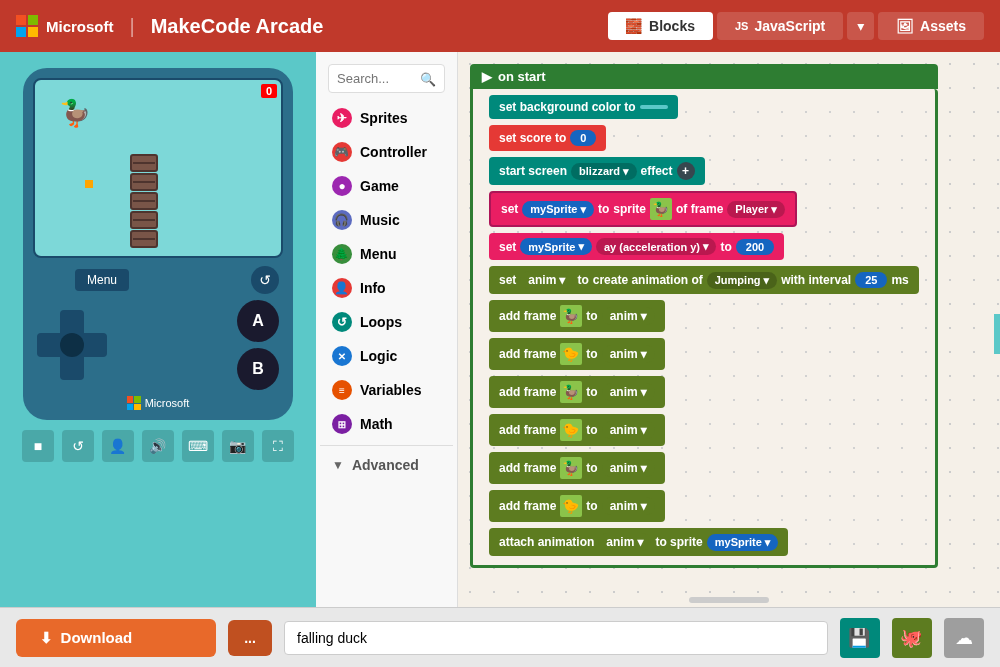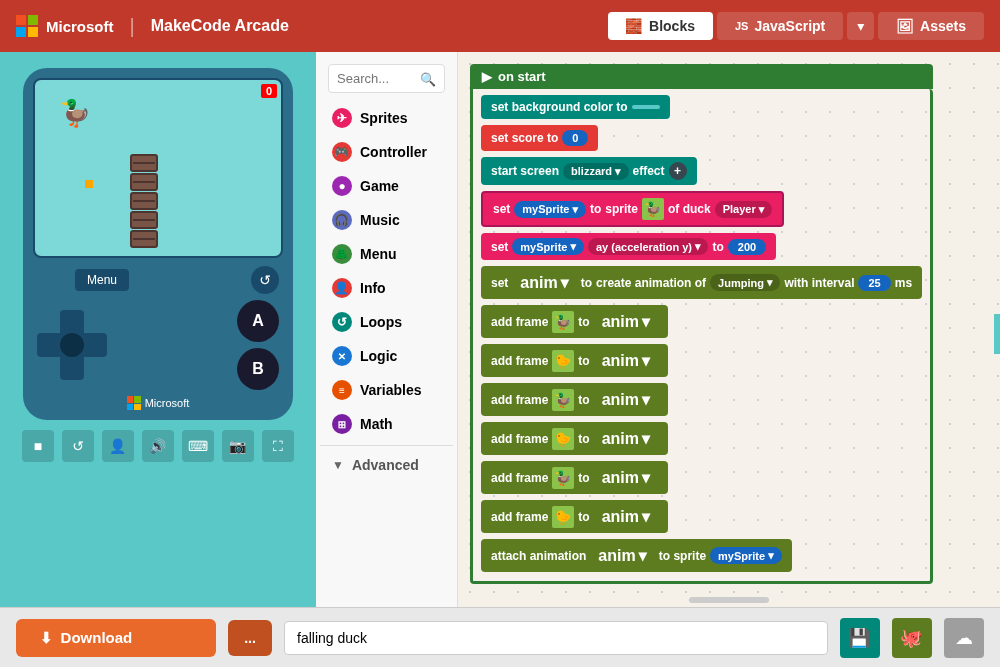--- a/index.html
+++ b/index.html
@@ -25,21 +25,21 @@
     #ms-logo {
       width: 22px; height: 22px;
       display: grid; grid-template-columns: 1fr 1fr; gap: 2px;
     }
     #ms-logo span { display: block; }
     .ms-red { background: #f25022; }
     .ms-green { background: #7fba00; }
     .ms-blue { background: #00a4ef; }
     .ms-yellow { background: #ffb900; }
     #header-divider { color: white; opacity: 0.5; font-size: 20px; margin: 0 4px; }
-    #header-title { color: white; font-weight: bold; font-size: 16px; text-align: right; }
+    #header-title { color: white; font-weight: bold; font-size: 20px; text-align: right; }
     #header-tabs {
       margin-left: auto;
       display: flex;
       align-items: center;
       gap: 4px;
     }
     .header-tab {
       padding: 6px 18px;
       border-radius: 4px;
       font-size: 14px;
@@ -344,21 +344,21 @@
       display: inline-flex;
       align-items: center;
       gap: 6px;
       margin-bottom: 0;
     }
     .blocks-body {
       background: rgba(255,255,255,0.1);
       border: 3px solid #2e7d32;
       border-top: none;
       border-radius: 0 4px 4px 4px;
-      padding: 6px 8px;
+      padding: 6px 16px;
       display: flex;
       flex-direction: column;
       gap: 3px;
     }
     .toggle-oval {
       background: #5bc8c8;
       border-radius: 12px;
       padding: 2px 14px;
       font-size: 11px;
       color: white;
@@ -392,21 +392,21 @@
       border-radius: 10px;
       padding: 2px 8px;
       font-size: 11px;
       color: white;
       display: inline-flex; align-items: center; gap: 3px;
     }
     .anim-chip {
       background: #5d7c20;
       border-radius: 10px;
       padding: 2px 8px;
-      font-size: 16px;
+      font-size: 12px;
       color: white;
       display: inline-flex; align-items: center; gap: 3px;
     }
     .num-chip {
       background: #1565c0;
       border-radius: 10px;
       padding: 2px 10px;
       font-size: 11px;
       color: white;
     }
@@ -664,21 +664,21 @@
 
           <div class="block-row">
             <div class="block block-pink" style="border: 2px solid #ad1457;">
               <span>set</span>
               <span class="mysprite-chip">
                 <span>mySprite</span>▾
               </span>
               <span>to</span>
               <span>sprite</span>
               <span class="sprite-img">🦆</span>
-              <span>of duck</span>
+              <span>of frame</span>
               <span class="dropdown-chip">
                 <span>Player</span>▾
               </span>
             </div>
           </div>
 
           <div class="block-row">
             <div class="block block-pink">
               <span>set</span>
               <span class="mysprite-chip">

